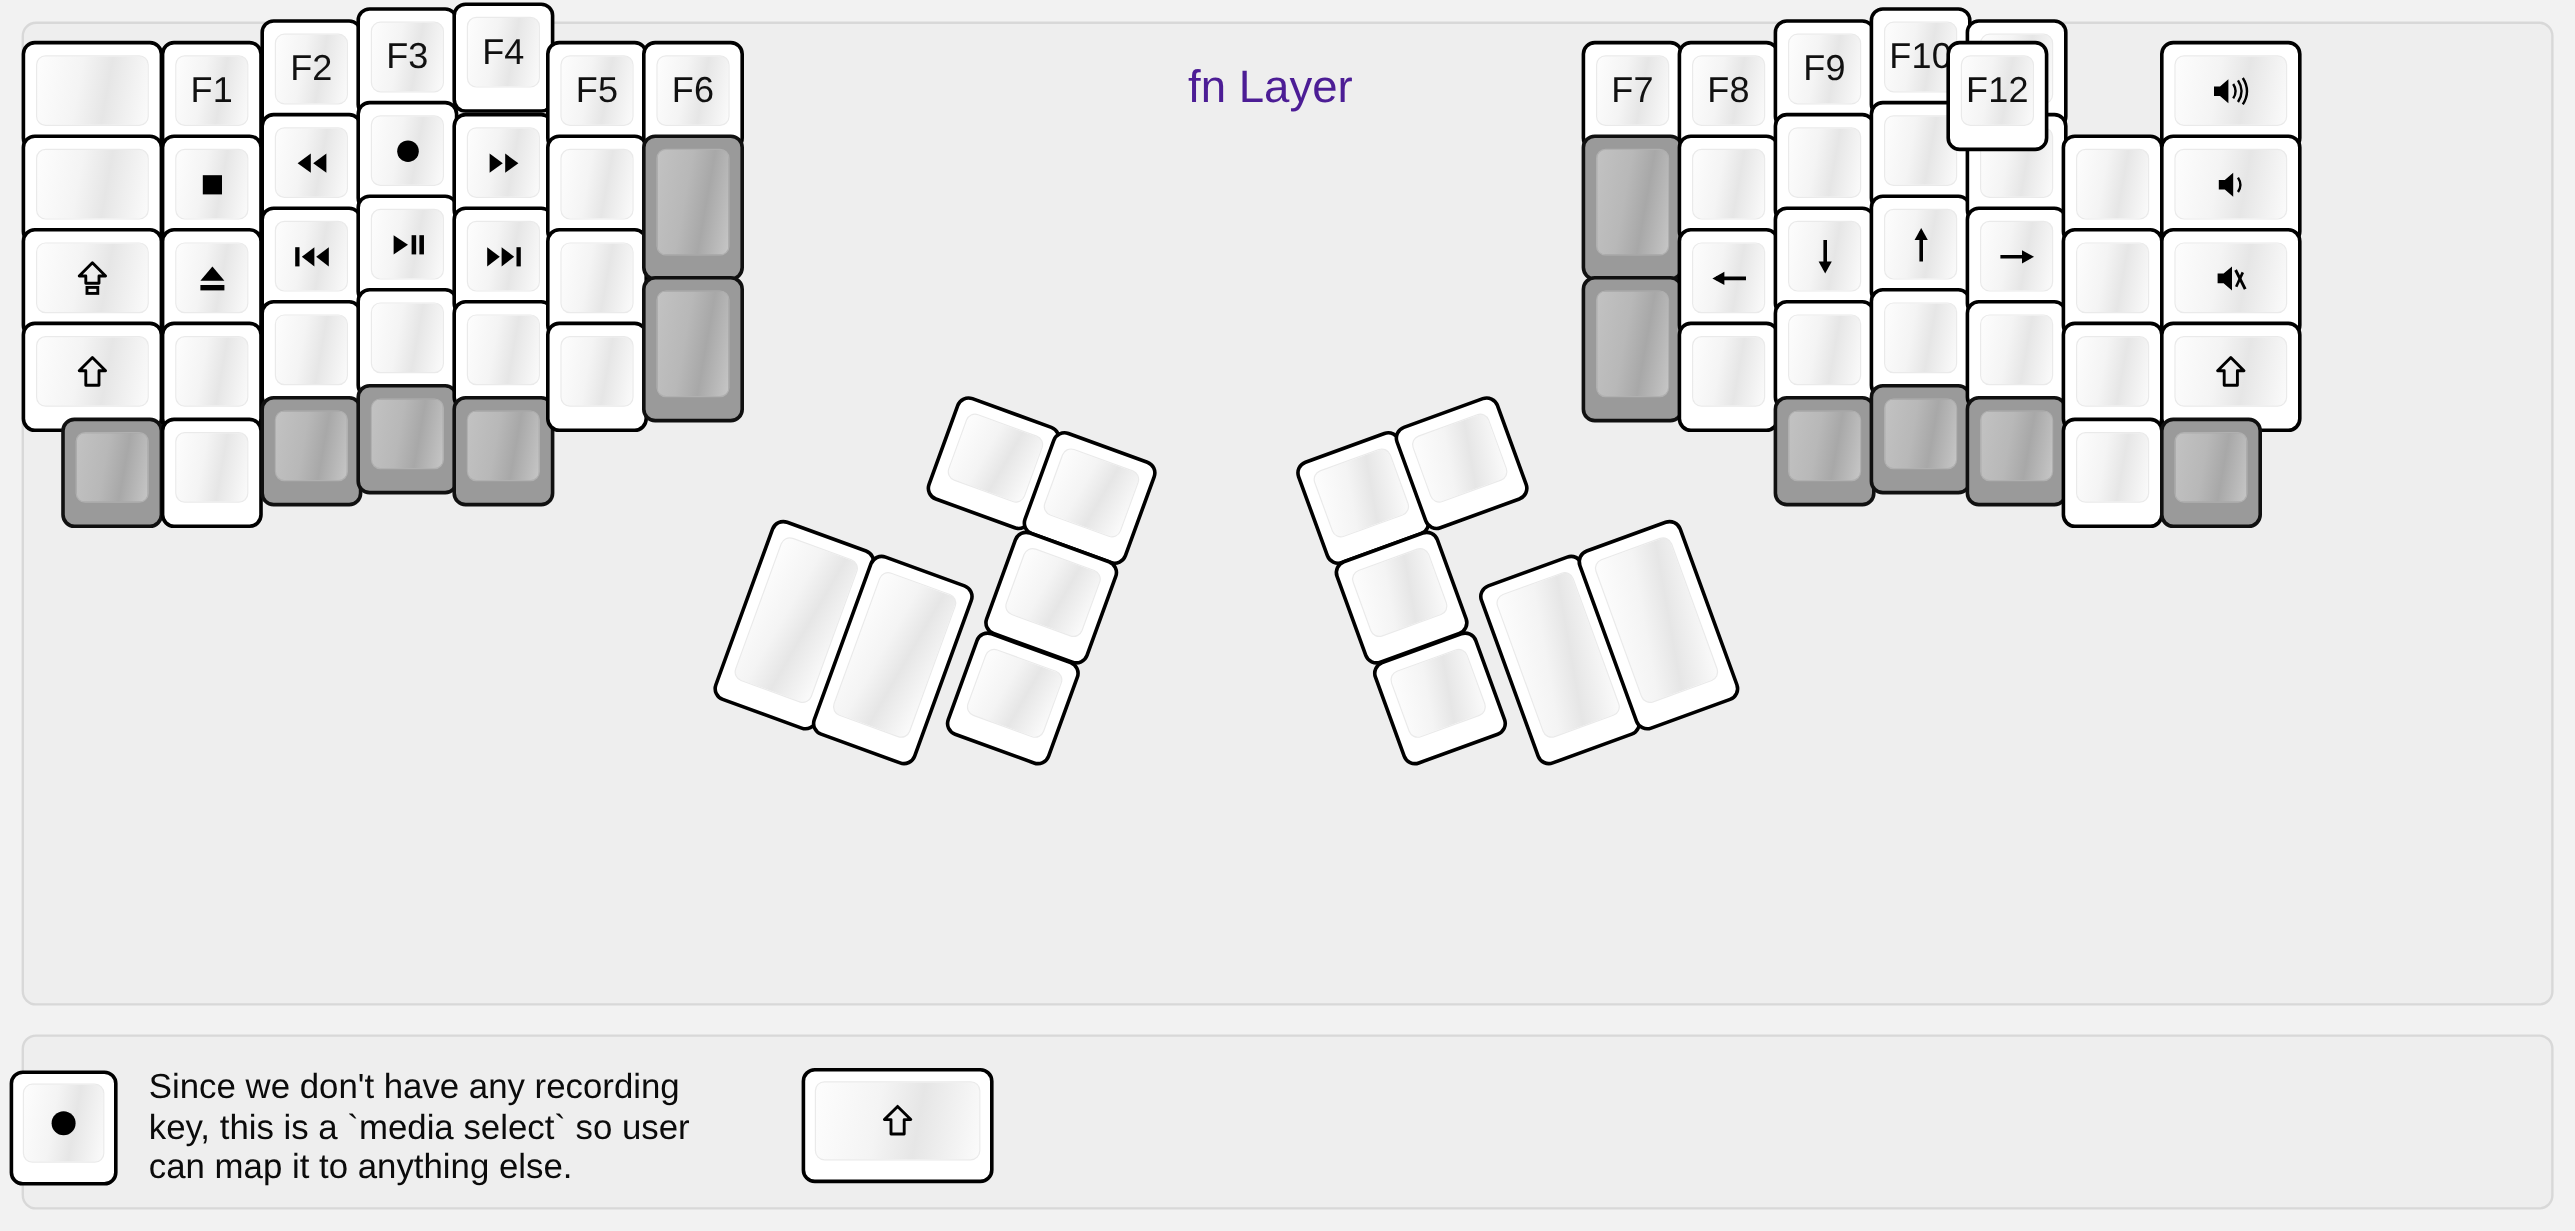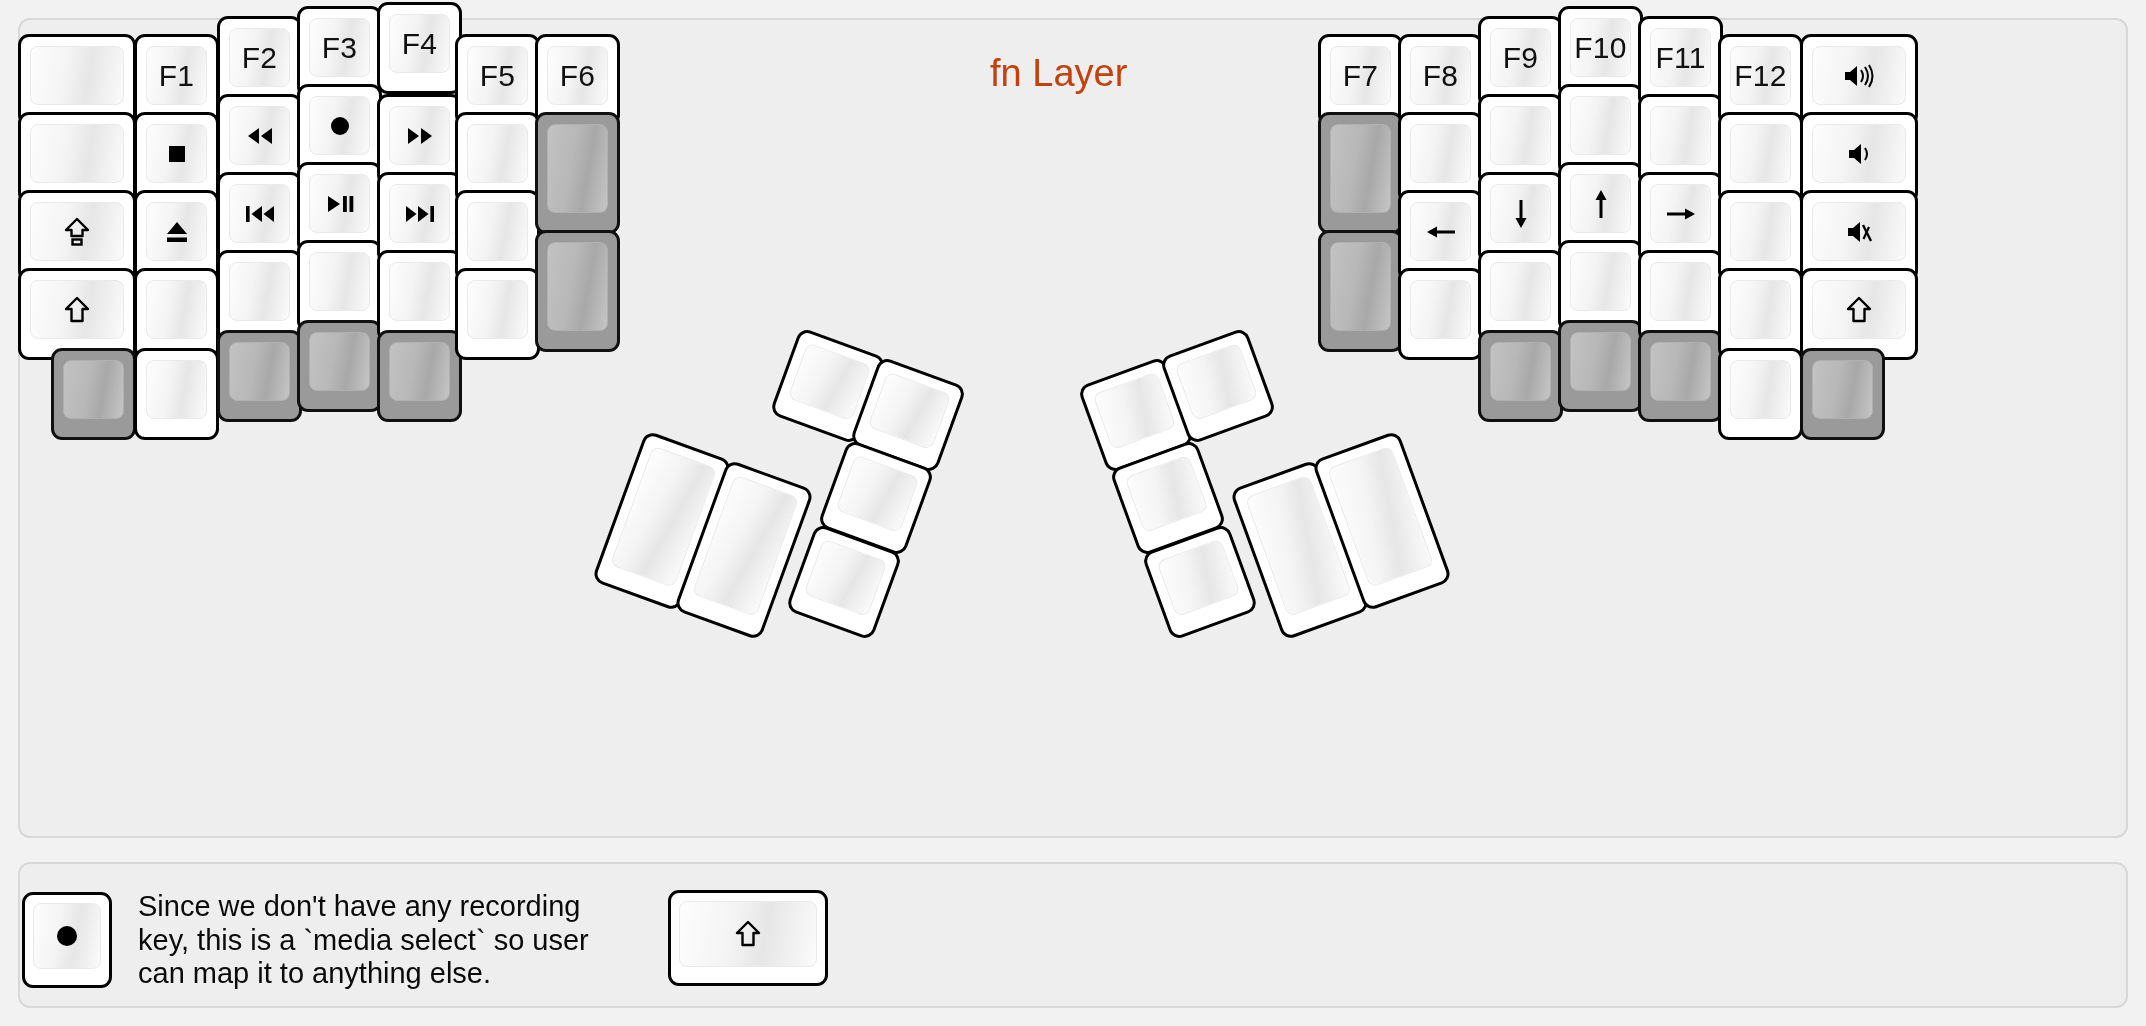--- a/index.html
+++ b/index.html
@@ -61,21 +61,21 @@
   .glyph svg{display:block;}
 
   
   .key.rot{transform-origin:center center;}
 
   
   #title{
     position:absolute;
     left:990px;top:52px;
     font-size:38px;
-    color:#c2410c;
+    color:#4c1d95;
     white-space:nowrap;
   }
 
   
   .legend-item{position:absolute;top:890px;display:flex;align-items:center;}
   .legend-key{
     position:relative;
     width:90px;height:96px;
     border:3px solid #000;border-radius:11px;background:#fff;
     box-sizing:border-box;flex:0 0 auto;
@@ -423,21 +423,21 @@
         </span>
       </div>
       </div>
     <div class="key" style="left:1638px;top:250px;width:85px;height:92px;">
       <div class="cap"></div>
       </div>
     <div class="key trans" style="left:1638px;top:330px;width:85px;height:92px;">
       <div class="cap"></div>
       </div>
 
-    <div class="key" style="left:1718px;top:34px;width:85px;height:92px;padding-left:17px;">
+    <div class="key" style="left:1622px;top:34px;width:85px;height:92px;padding-left:17px;">
       <div class="cap">
           <span class="lbl">F12</span>
         </div>
       </div>
     <div class="key" style="left:1718px;top:112px;width:85px;height:92px;">
       <div class="cap"></div>
       </div>
     <div class="key" style="left:1718px;top:190px;width:85px;height:92px;">
       <div class="cap"></div>
       </div>
@@ -510,21 +510,21 @@
     <div class="key rot" style="left:1254px;top:470px;width:92px;height:160px;transform:rotate(-20deg);">
       <div class="cap"></div>
       </div>
     <div class="key rot" style="left:1336px;top:441px;width:92px;height:160px;transform:rotate(-20deg);">
       <div class="cap"></div>
       </div>
   </div>
 
   <div class="panel" id="legend-panel"></div>
 
-  <div class="legend-item" style="left:22px;">
+  <div class="legend-item" style="left:8px;">
     <div class="legend-key">
       <div class="cap">
         <span class="glyph">
           <svg width="26" height="26" viewBox="0 0 26 26">
               <circle cx="13" cy="13" r="10" fill="#000"></circle>
             </svg>
         </span>
       </div>
     </div>
     <div class="legend-text">Since we don't have any recording

